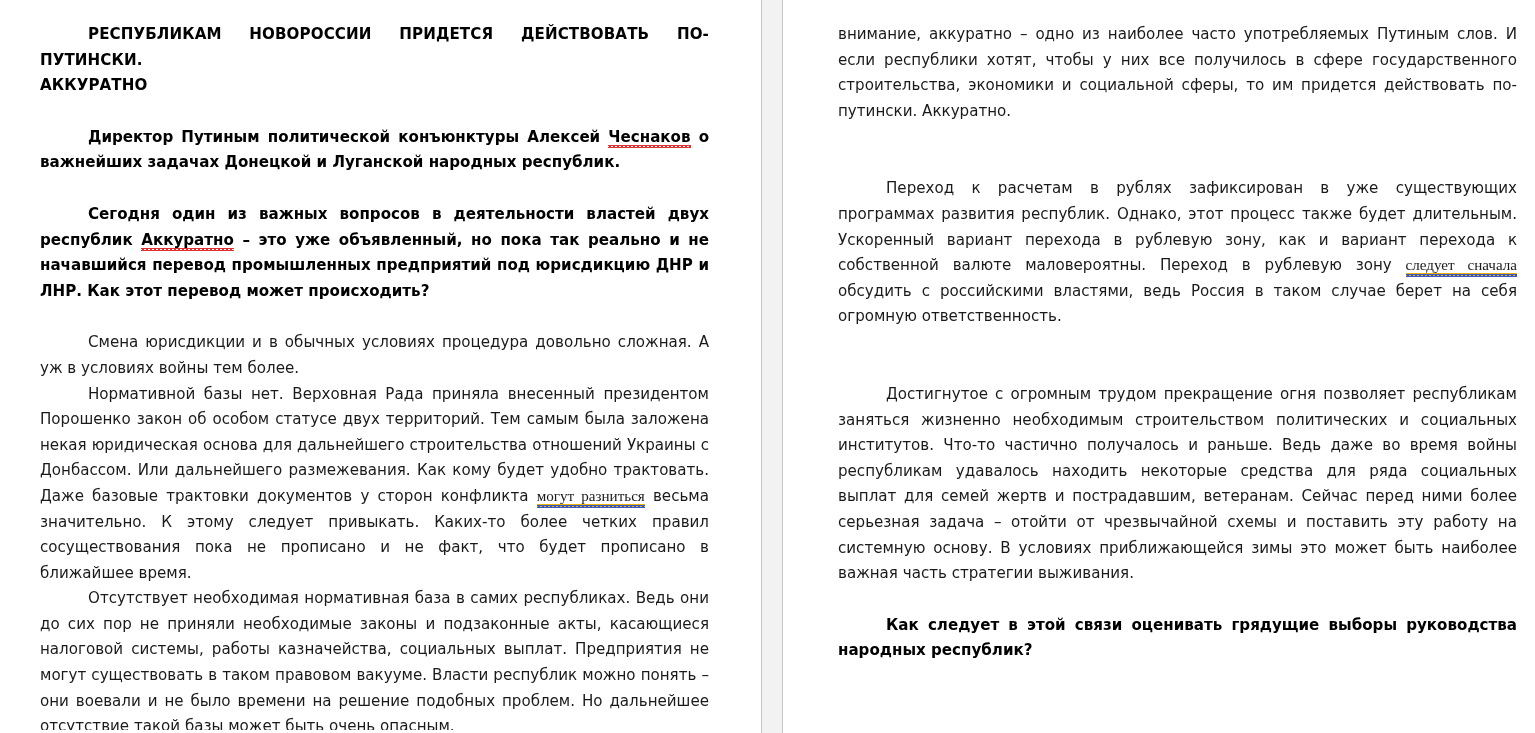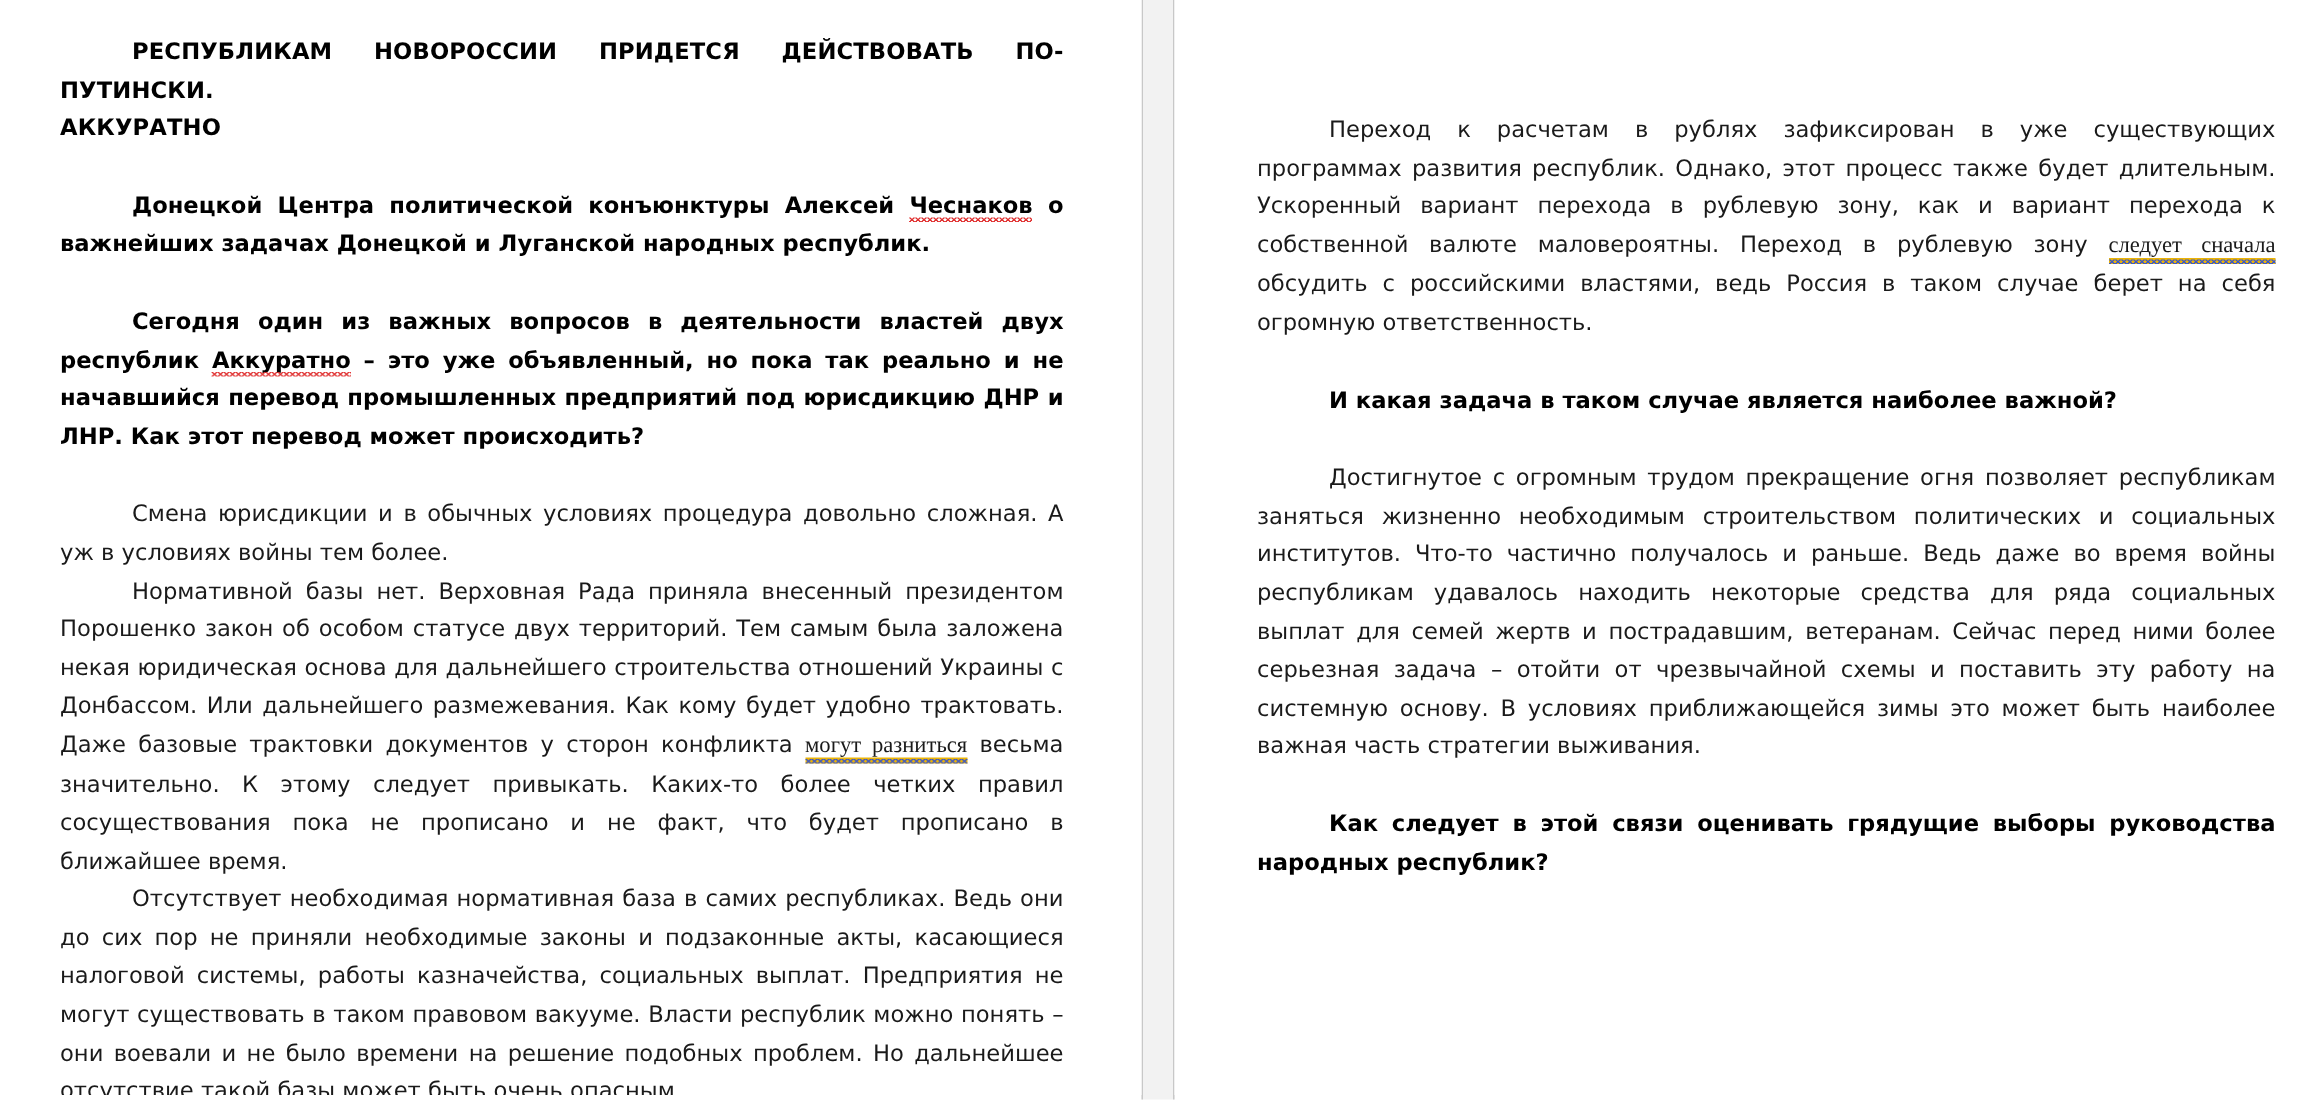--- a/index.html
+++ b/index.html
@@ -114,51 +114,51 @@
 <body>
 
 <div id="doc-viewport">
 
   <div class="page page-left">
 
     <p class="p title"><span>РЕСПУБЛИКАМ   НОВОРОССИИ   ПРИДЕТСЯ   ДЕЙСТВОВАТЬ   ПО-ПУТИНСКИ.</span><br><span>АККУРАТНО</span></p>
 
     <div class="gap-md"></div>
 
-    <p class="p bold indent"><span>Донецкой Центра политической конъюнктуры Алексей </span><span class="spell">Чеснаков</span><span> о важнейших задачах Донецкой и Луганской народных республик.</span></p>
+    <p class="p bold indent"><span>Директор Путиным политической конъюнктуры Алексей </span><span class="spell">Чеснаков</span><span> о важнейших задачах Донецкой и Луганской народных республик.</span></p>
 
     <div class="gap-md"></div>
 
     <p class="p bold indent"><span>Сегодня один из важных вопросов в деятельности властей двух республик </span><span class="spell">Аккуратно</span><span> – это уже объявленный, но пока так реально и не начавшийся перевод промышленных предприятий под юрисдикцию ДНР и ЛНР. Как этот перевод может происходить?</span></p>
 
     <div class="gap-md"></div>
 
     <p class="p indent">Смена юрисдикции и в обычных условиях процедура довольно сложная. А уж в условиях войны тем более.</p>
 
     <p class="p indent"><span>Нормативной базы нет. Верховная Рада приняла внесенный президентом Порошенко закон об особом статусе двух территорий. Тем самым была заложена некая юридическая основа для дальнейшего строительства отношений Украины с Донбассом. Или дальнейшего размежевания. Как кому будет удобно трактовать. Даже базовые трактовки документов у сторон конфликта </span><span class="grammar">могут   разниться</span><span> весьма значительно. К этому следует привыкать. Каких-то более четких правил сосуществования пока не прописано и не факт, что будет прописано в ближайшее время.</span></p>
 
     <p class="p indent">Отсутствует необходимая нормативная база в самих республиках. Ведь они до сих пор не приняли необходимые законы и подзаконные акты, касающиеся налоговой системы, работы казначейства, социальных выплат. Предприятия не могут существовать в таком правовом вакууме. Власти республик можно понять – они воевали и не было времени на решение подобных проблем. Но дальнейшее отсутствие такой базы может быть очень опасным.</p>
 
   </div>
 
   <div class="page-gutter"></div>
 
   <div class="page page-right">
 
+    <p class="p noindent">внимание, аккуратно – одно из наиболее часто употребляемых Путиным слов. И если республики хотят, чтобы у них все получилось в сфере государственного строительства, экономики и социальной сферы, то им придется действовать по-путински. Аккуратно.</p>
 
     <div class="gap-md"></div>
 
 
     <div class="gap-md"></div>
 
     <p class="p indent"><span>Переход к расчетам в рублях зафиксирован в уже существующих программах развития республик. Однако, этот процесс также будет длительным. Ускоренный вариант перехода в рублевую зону, как и вариант перехода к собственной валюте маловероятны. Переход в рублевую зону </span><span class="grammar">следует   сначала</span><span> обсудить с российскими властями, ведь Россия в таком случае берет на себя огромную ответственность.</span></p>
 
     <div class="gap-md"></div>
 
-    <p class="p bold indent">И какая задача в таком случае является наиболее важной?</p>
 
     <div class="gap-md"></div>
 
     <p class="p indent">Достигнутое с огромным трудом прекращение огня позволяет республикам заняться жизненно необходимым строительством политических и социальных институтов. Что-то частично получалось и раньше. Ведь даже во время войны республикам удавалось находить некоторые средства для ряда социальных выплат для семей жертв и пострадавшим, ветеранам. Сейчас перед ними более серьезная задача – отойти от чрезвычайной схемы и поставить эту работу на системную основу. В условиях приближающейся зимы это может быть наиболее важная часть стратегии выживания.</p>
 
     <div class="gap-md"></div>
 
     <p class="p bold indent">Как следует в этой связи оценивать грядущие выборы руководства народных республик?</p>
 
   </div>

